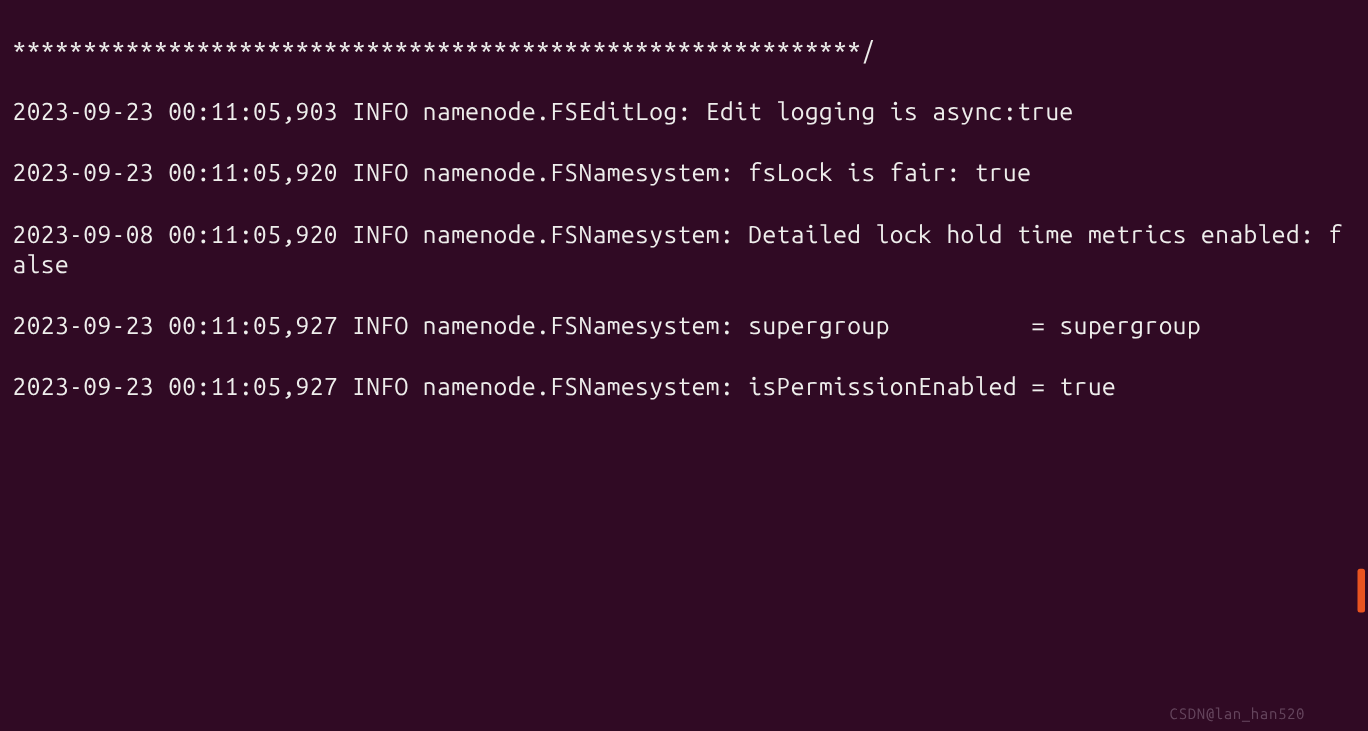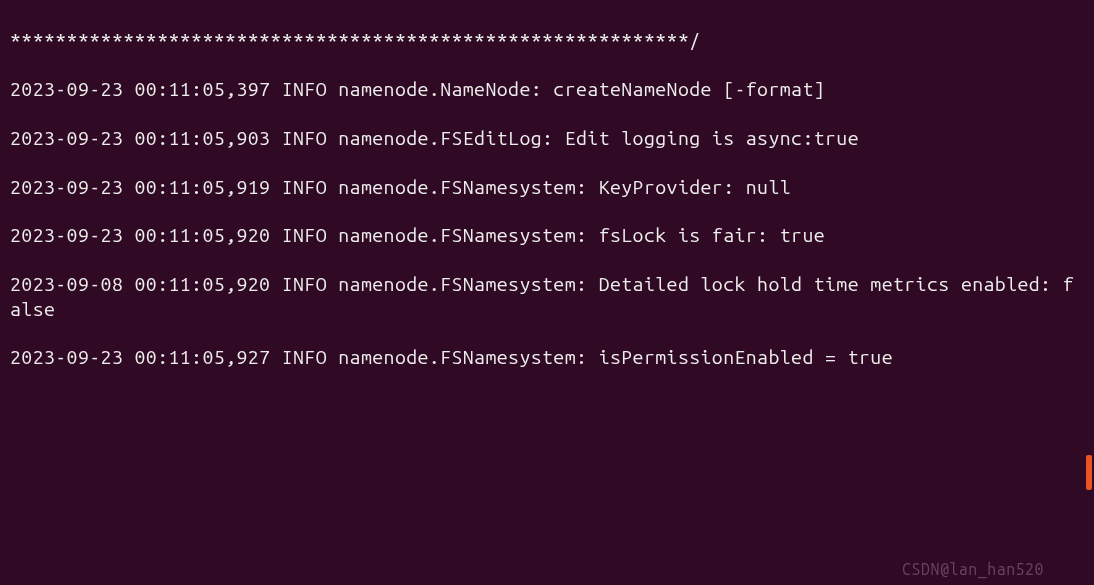--- a/index.html
+++ b/index.html
@@ -28,34 +28,33 @@
     width: 6px;
     height: 35px;
     background: #e95420;
     border-radius: 2px;
   }
   .watermark {
     position: absolute;
     right: 50px;
     bottom: 6px;
     color: rgba(200,180,200,0.35);
-    font-size: 16px;
+    font-size: 12px;
     letter-spacing: 0.5px;
   }
 </style>
 </head>
 <body>
 
 <div class="terminal">
 <span class="line">************************************************************/</span>
-<span class="line">2023-09-23 00:11:05,397 INFO namenode.NameNode: createNameNode [-format]</span>
 <span class="line">2023-09-23 00:11:05,903 INFO namenode.FSEditLog: Edit logging is async:true</span>
-<span class="line">2023-09-23 00:11:05,919 INFO namenode.FSNamesystem: KeyProvider: null</span>
 <span class="line">2023-09-23 00:11:05,920 INFO namenode.FSNamesystem: fsLock is fair: true</span>
 <span class="line">2023-09-08 00:11:05,920 INFO namenode.FSNamesystem: Detailed lock hold time metrics enabled: false</span>
+<span class="line">2023-09-23 00:11:05,927 INFO namenode.FSNamesystem: supergroup          = supergroup</span>
 <span class="line">2023-09-23 00:11:05,927 INFO namenode.FSNamesystem: isPermissionEnabled = true</span>
 
 
 
 
 
 </div>
 
 <div class="scrollbar"></div>
 <div class="watermark">CSDN@lan_han520</div>

